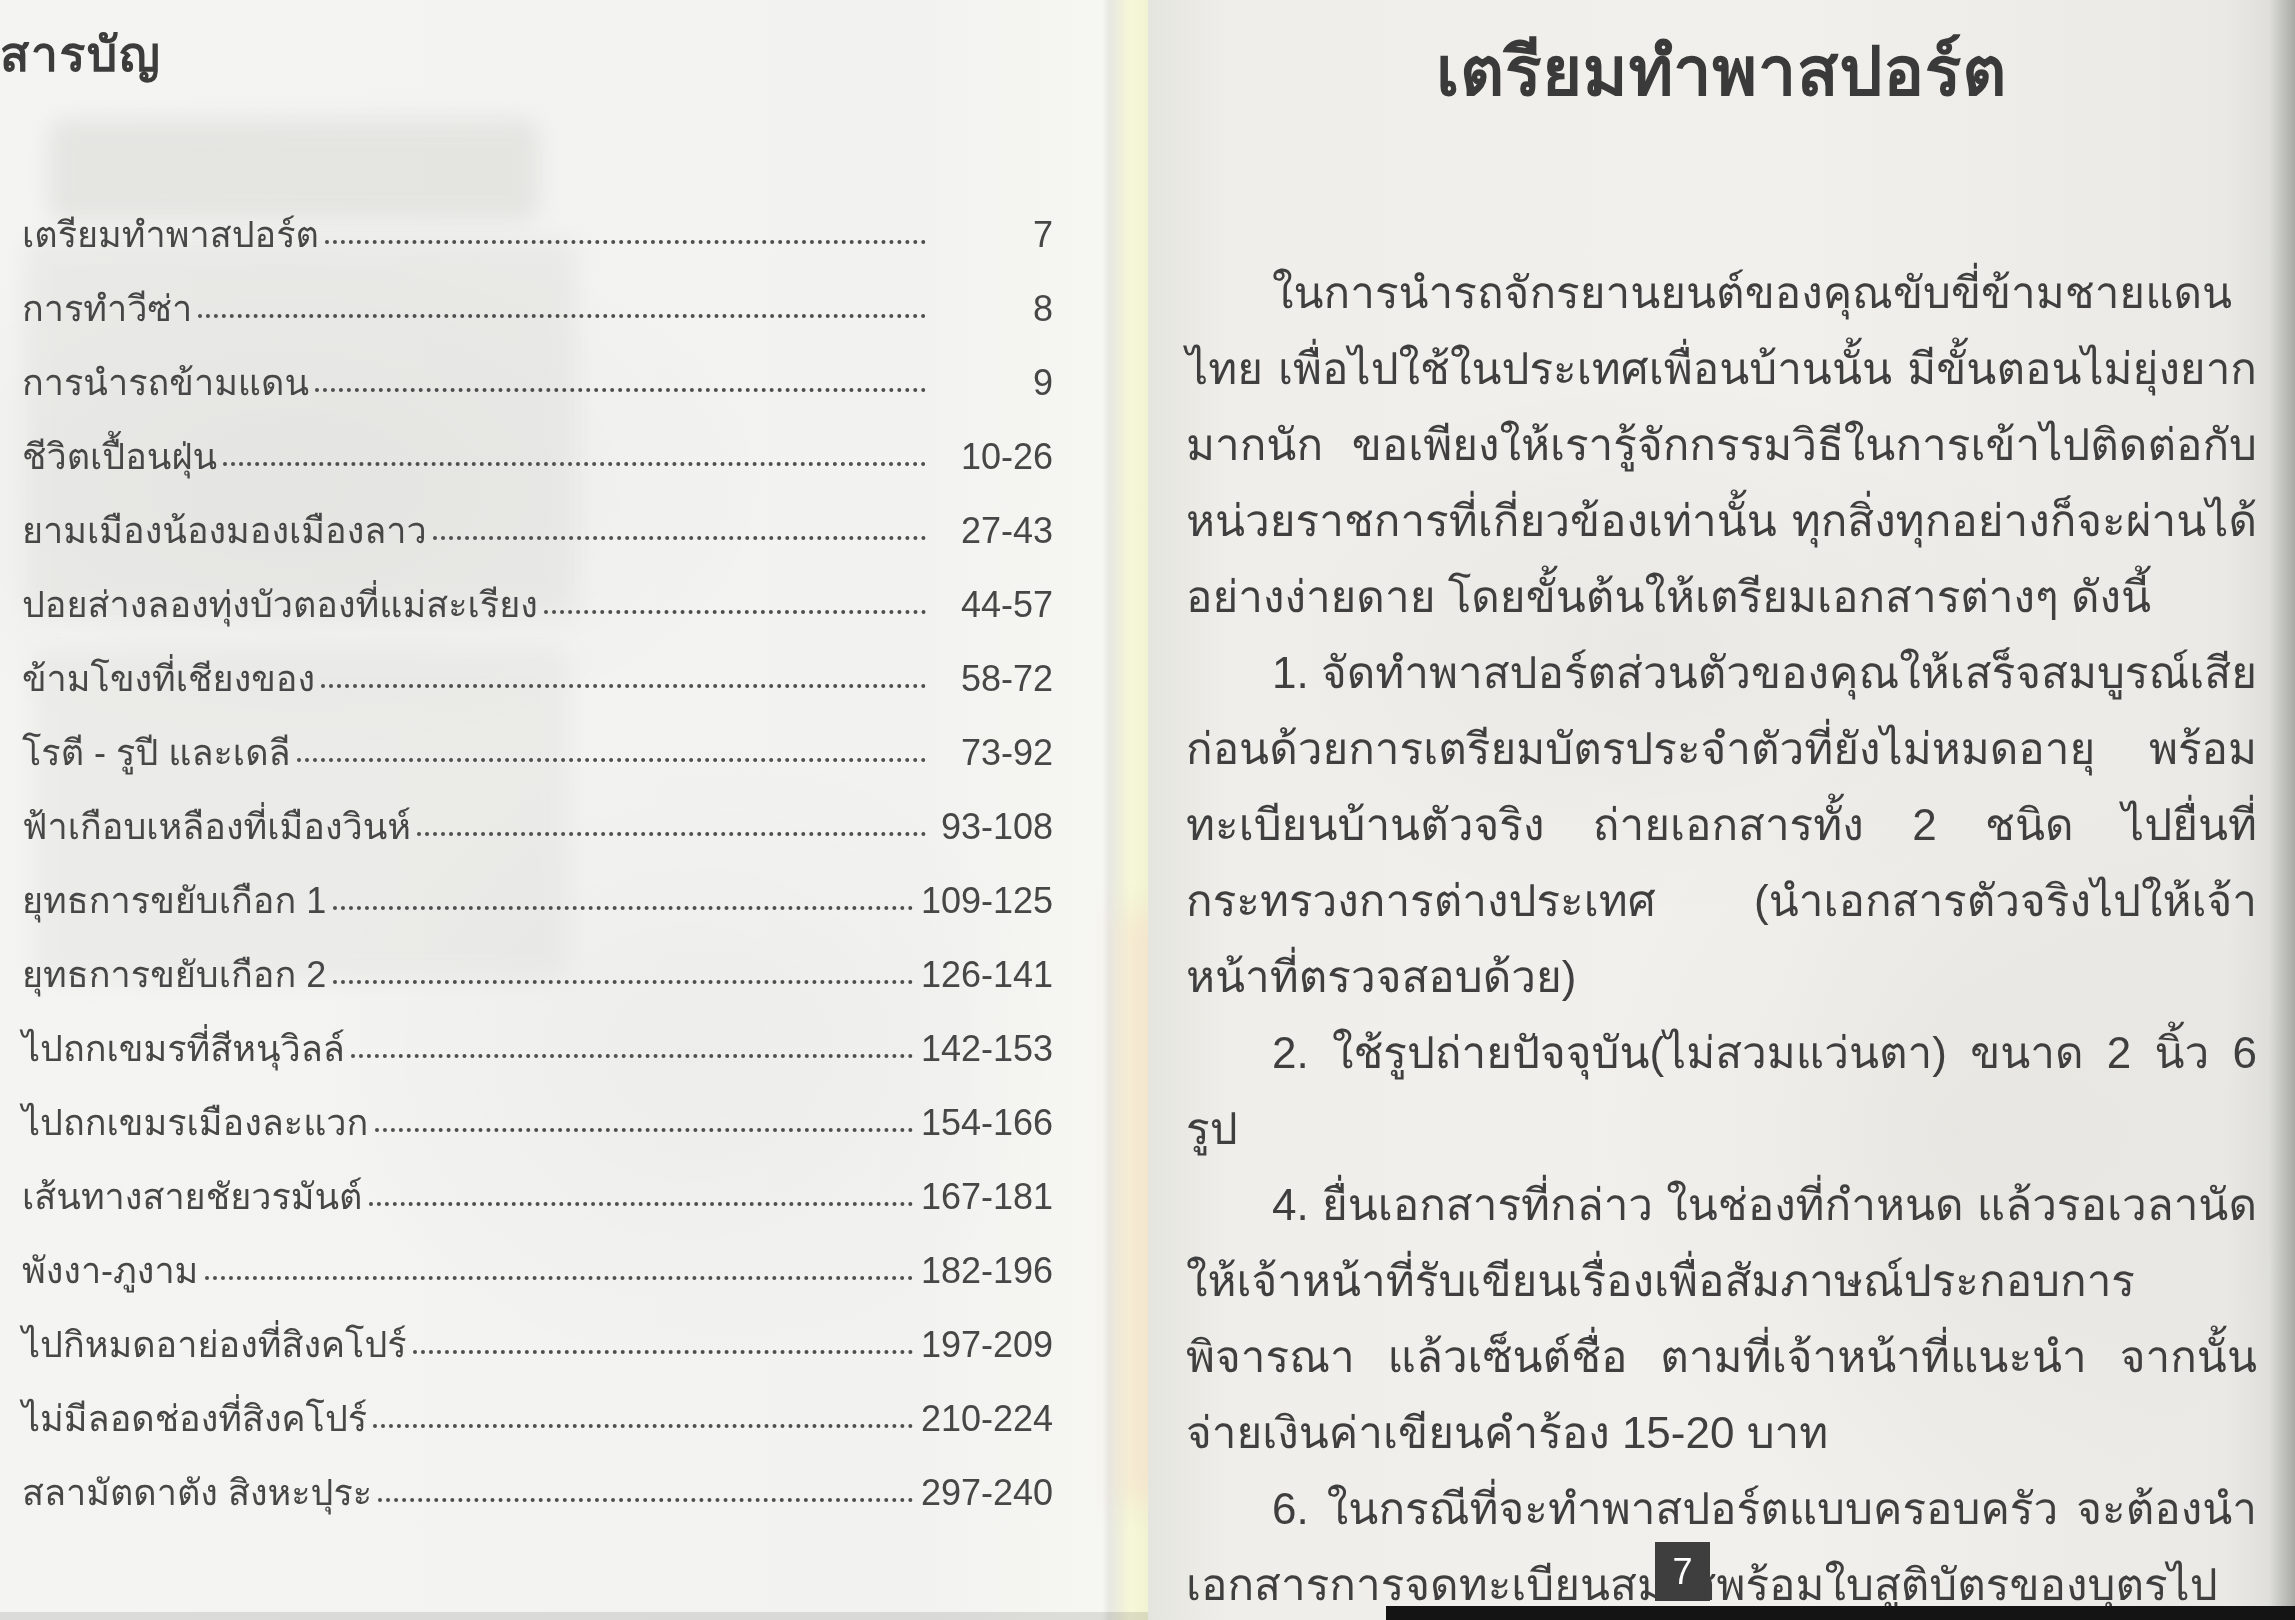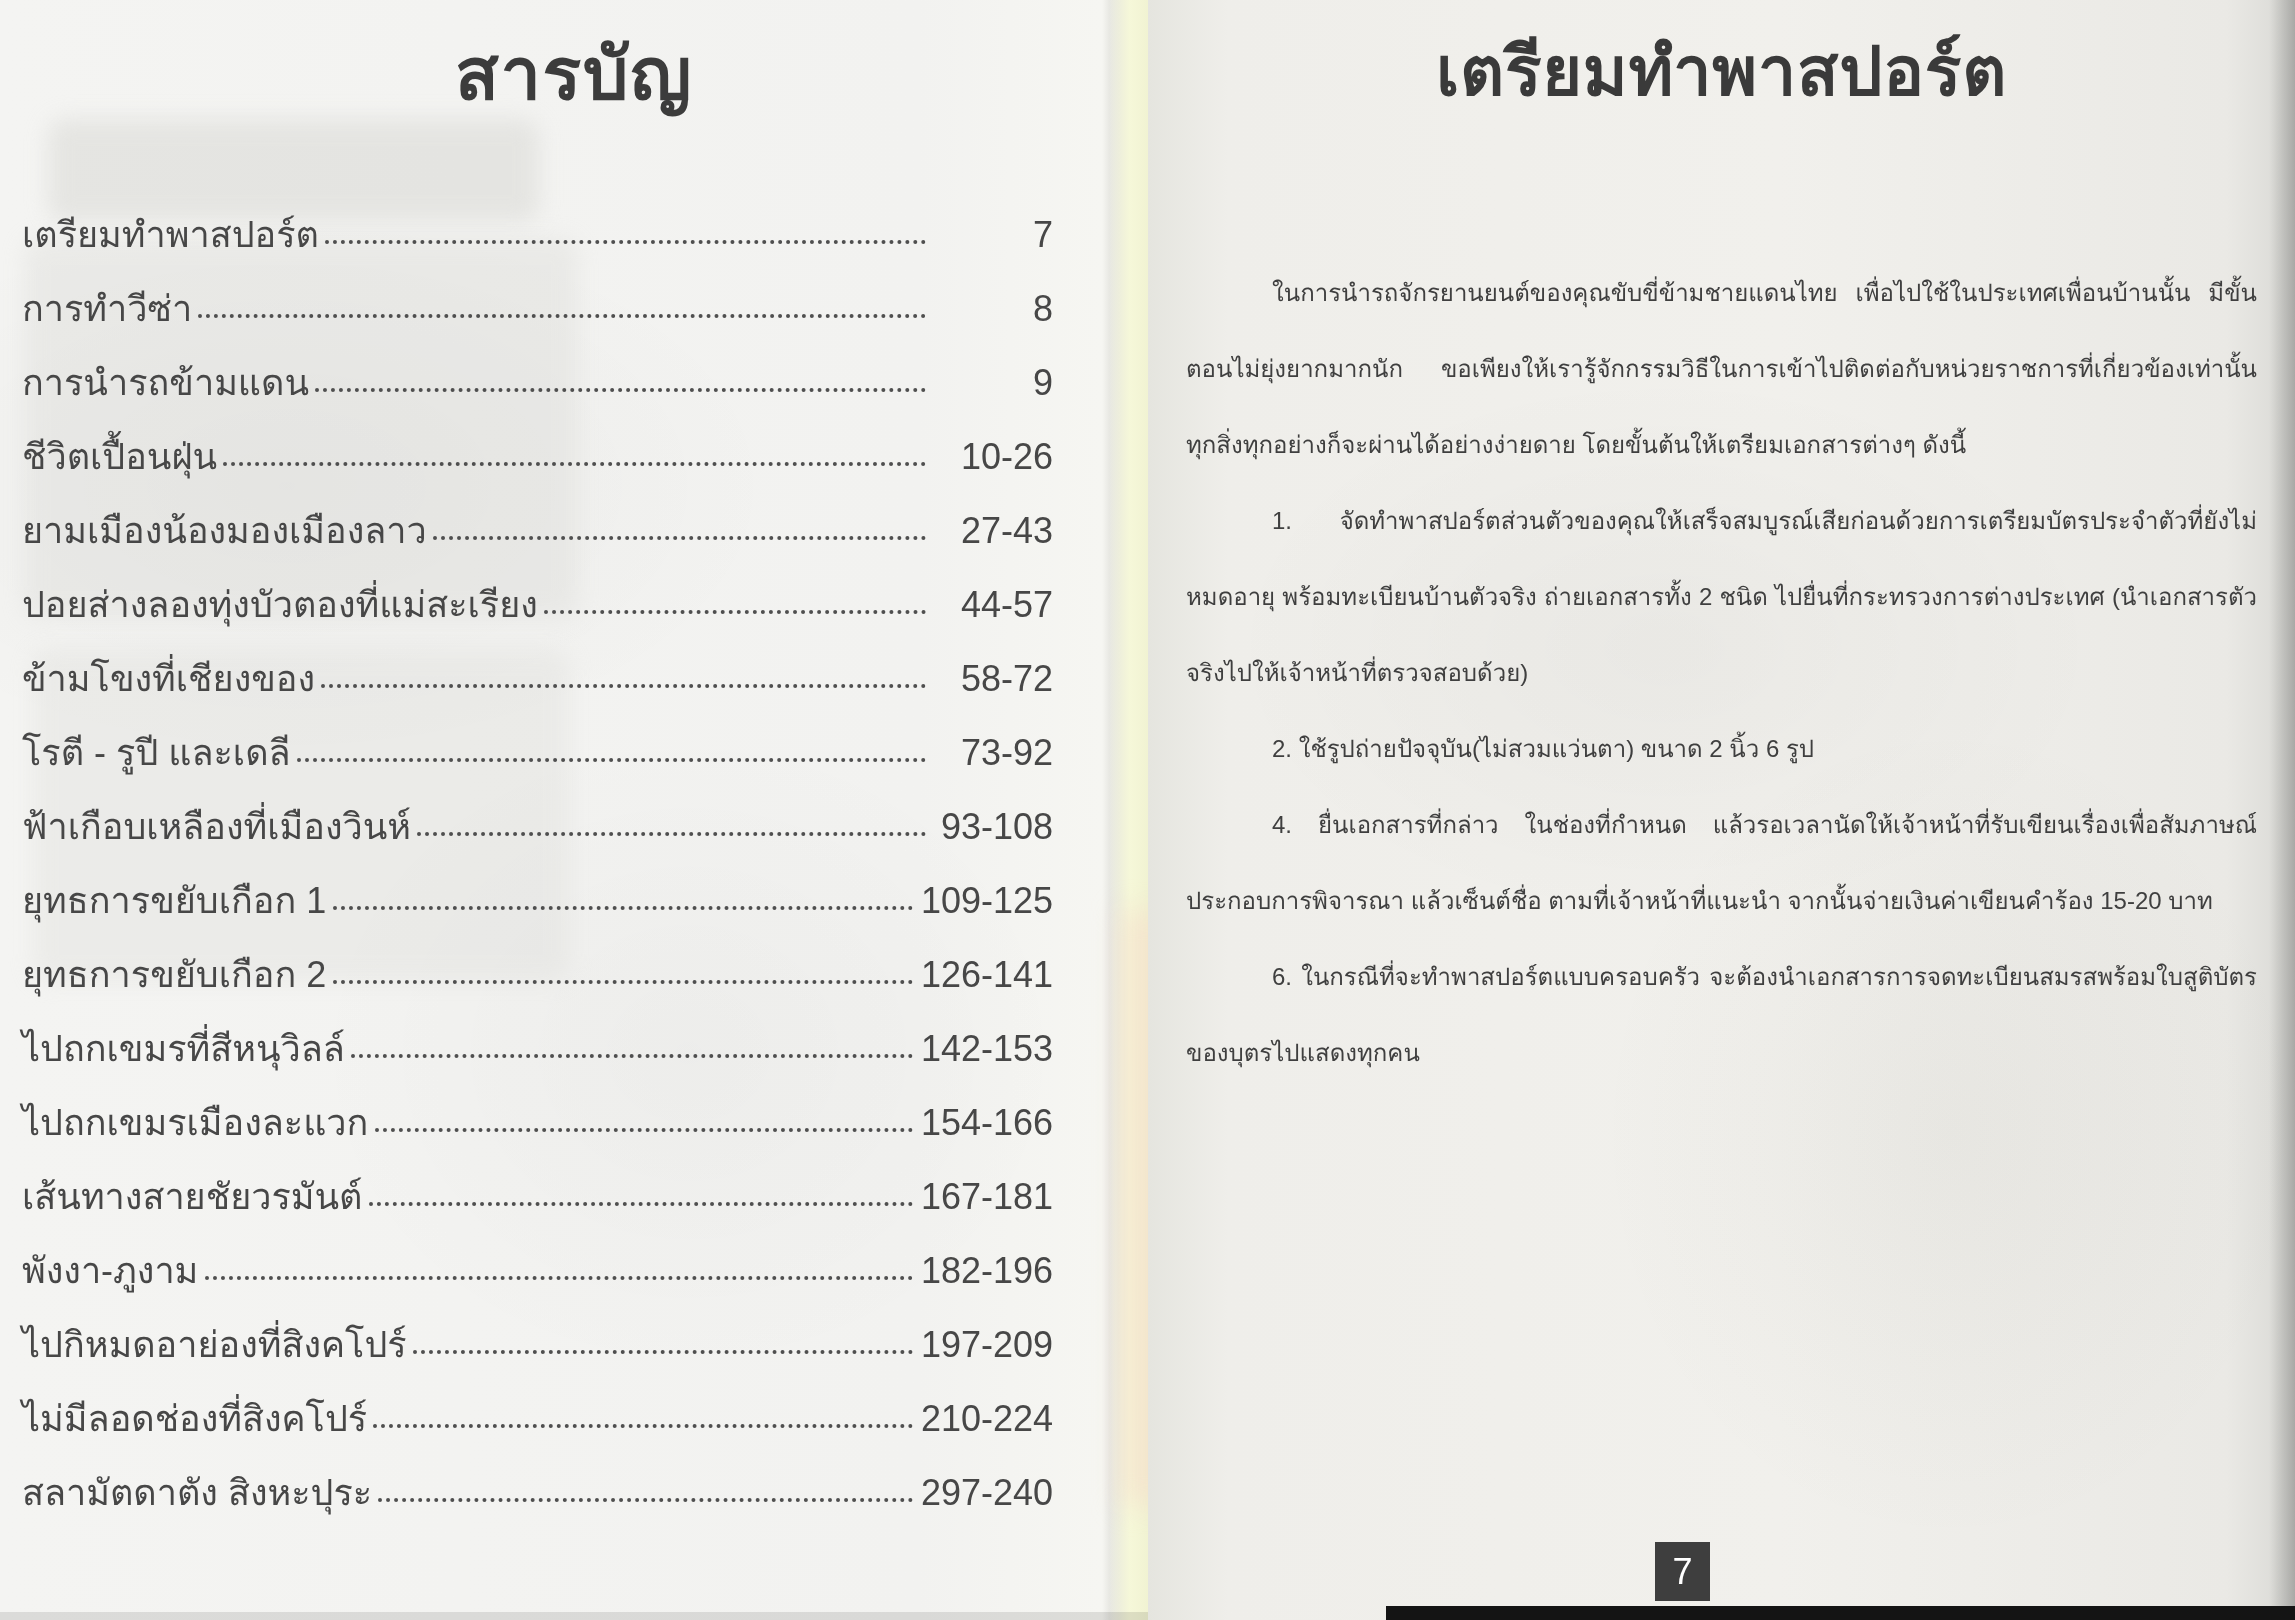--- a/index.html
+++ b/index.html
@@ -11,22 +11,22 @@
   .spread{position:absolute;inset:0;}
   
   .page-left{
     position:absolute;left:0;top:0;width:1148px;height:1620px;
     background:
       radial-gradient(713px 396px at 25% 30%, rgba(0,0,0,0.03), rgba(0,0,0,0) 70%),
       radial-gradient(554px 475px at 60% 65%, rgba(0,0,0,0.025), rgba(0,0,0,0) 70%),
       linear-gradient(90deg,#f4f4f2 0%,#f2f2f0 80%,#f6f6f2 96%,#ededdf 100%);
   }
   .toc-title{
-    margin-top:16px;text-align:center;
-    font-size:72px;font-weight:bold;color:#3c3c3c;
+    margin-top:16px;
+    font-size:48px;font-weight:bold;color:#3c3c3c;
     letter-spacing:1.6px;
   }
   .toc-list{
     position:absolute;left:0;top:181px;width:1148px;
     padding:0 95px 0 22px;box-sizing:border-box;
   }
   .toc-row{
     display:flex;align-items:flex-end;height:74px;
   }
   .toc-label{
@@ -67,21 +67,21 @@
   .chapter-title{
     margin-top:17.4px;text-align:center;
     font-size:68px;font-weight:bold;color:#3a3a3a;
     letter-spacing:0.8px;
   }
   .body-text{
     position:absolute;left:38px;top:255px;width:1071px;
   }
   .body-par{
     margin:0;padding:0;
-    font-size:24px;line-height:76px;color:#3f3f3f;
+    font-size:44px;line-height:76px;color:#3f3f3f;
     text-indent:86px;text-align:justify;
   }
   .page-number-badge{
     position:absolute;left:507px;top:1542px;width:55px;height:59px;
     background:#3e3e3e;color:#ffffff;
     display:flex;align-items:center;justify-content:center;
     font-size:36px;
   }
   
   .bleed{position:absolute;background:#d9d9d5;opacity:0.55;filter:blur(11px);border-radius:16px;}

